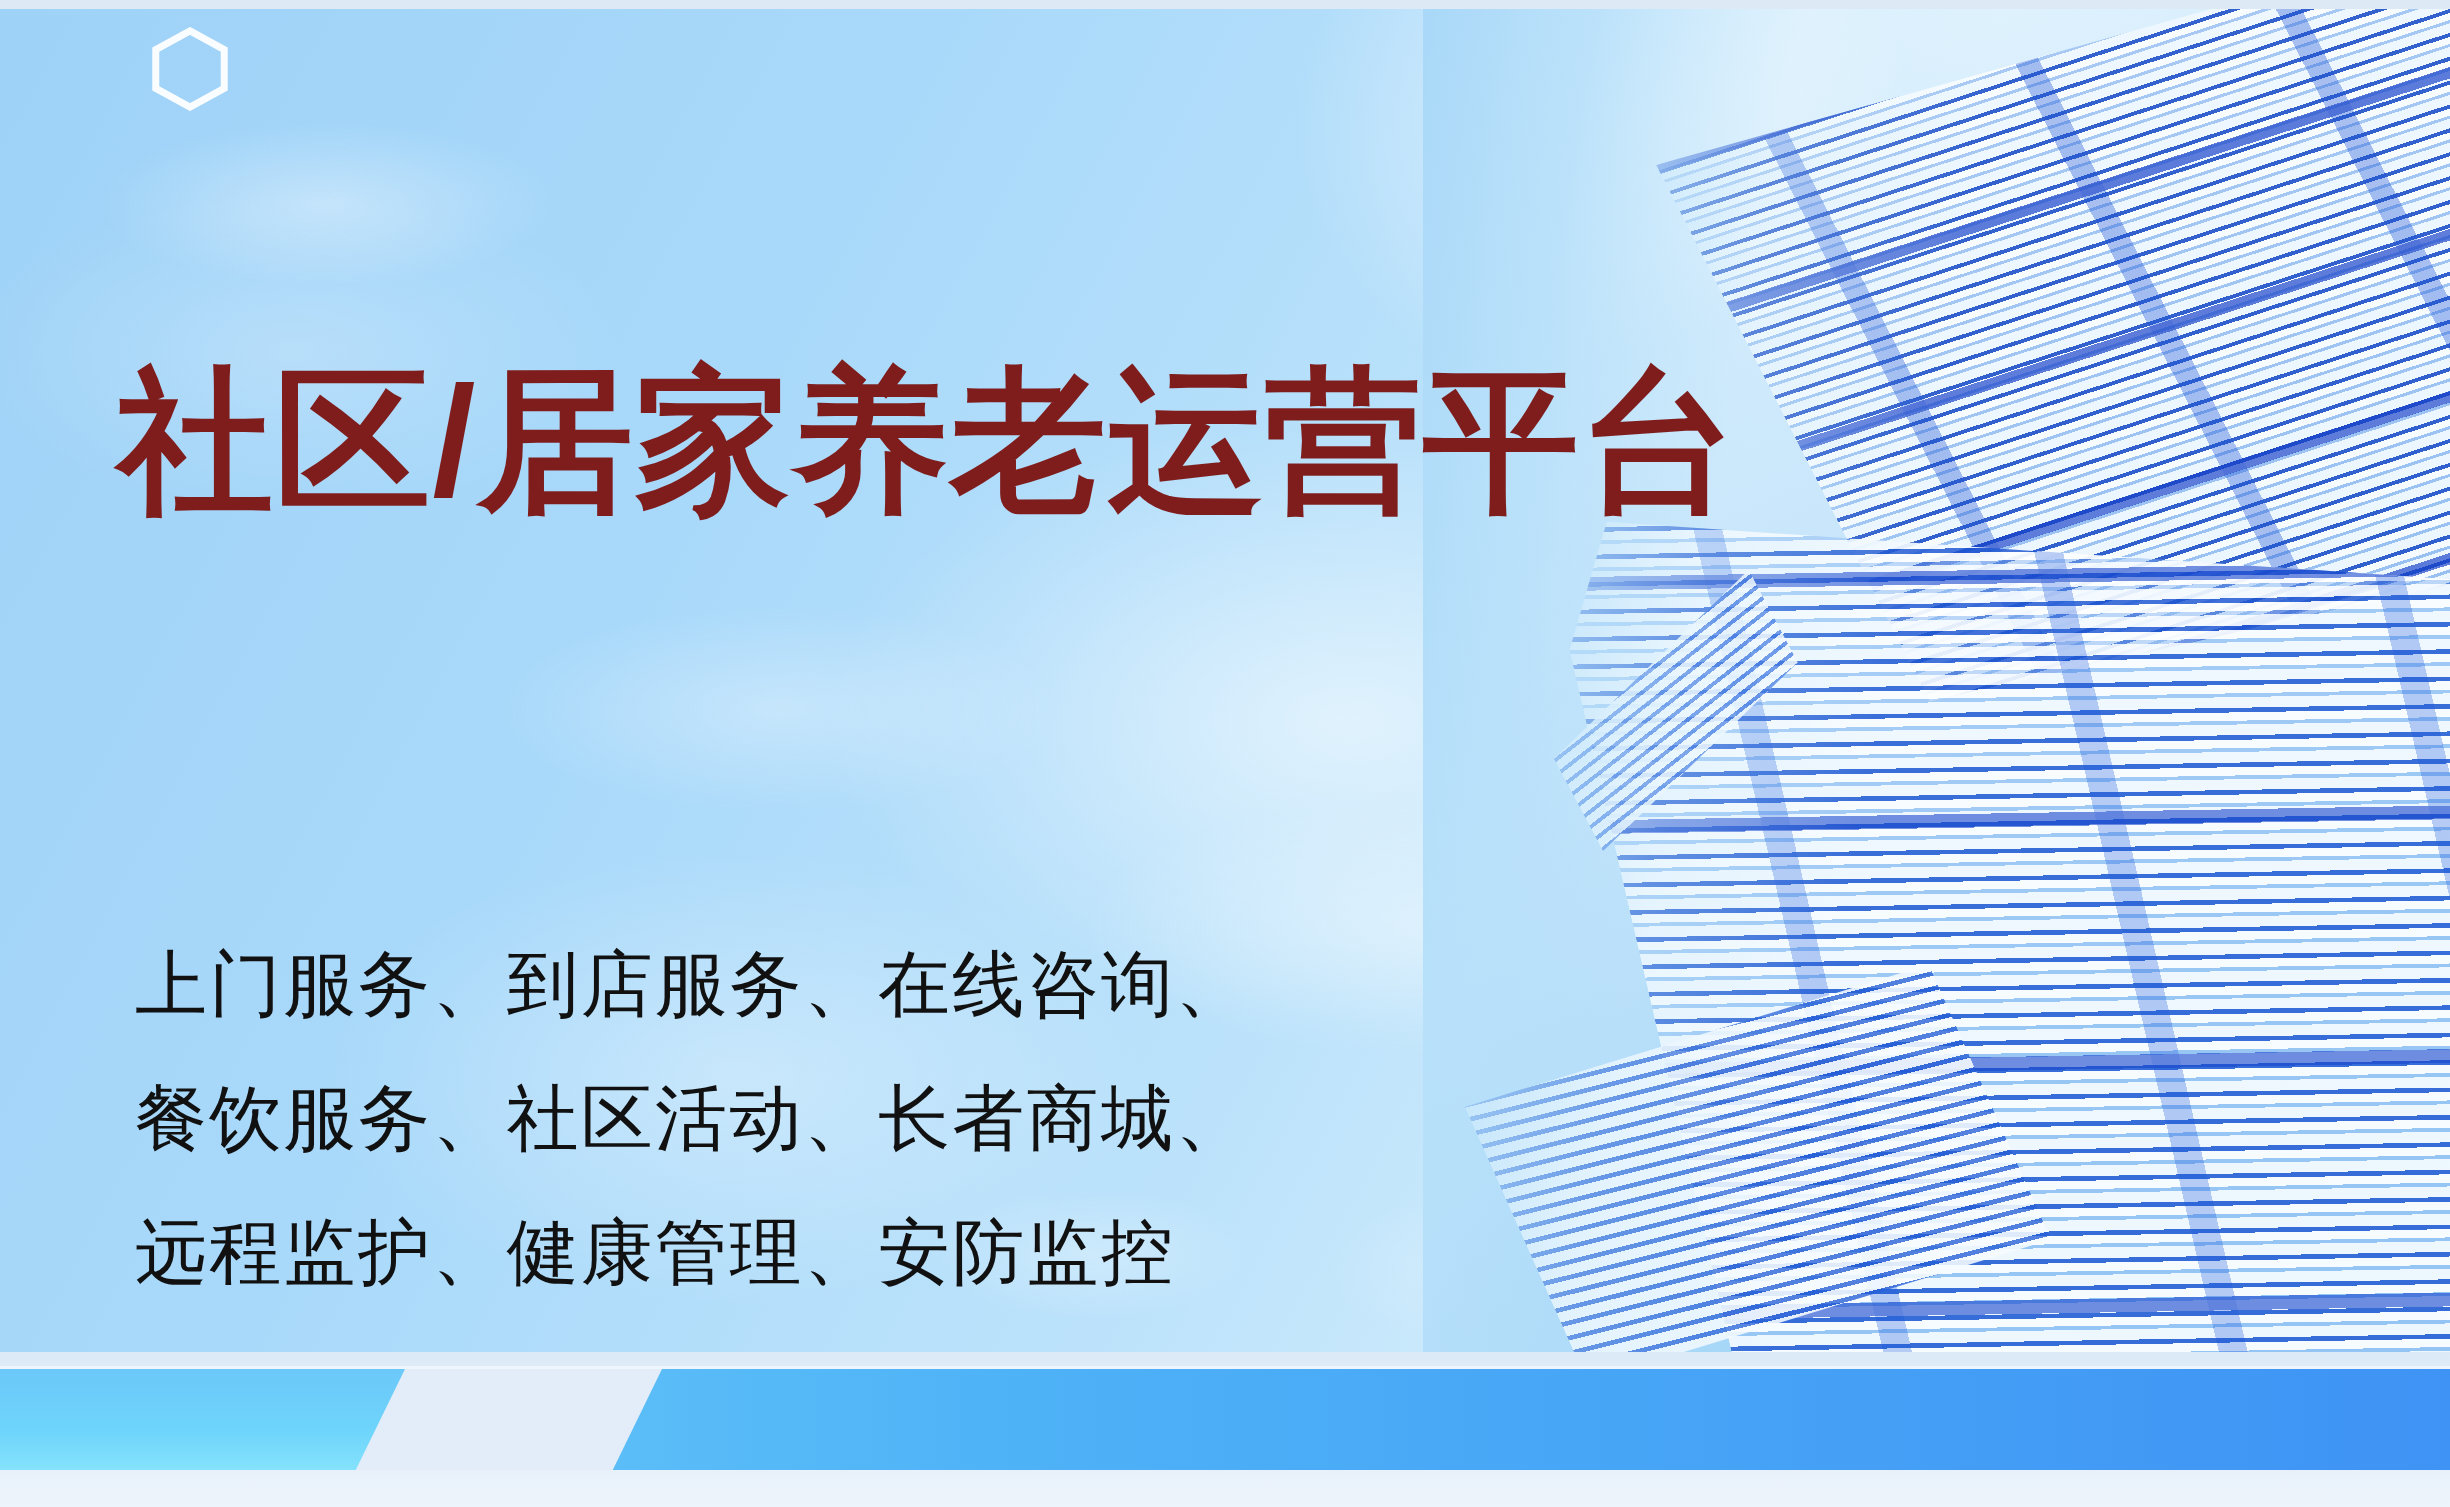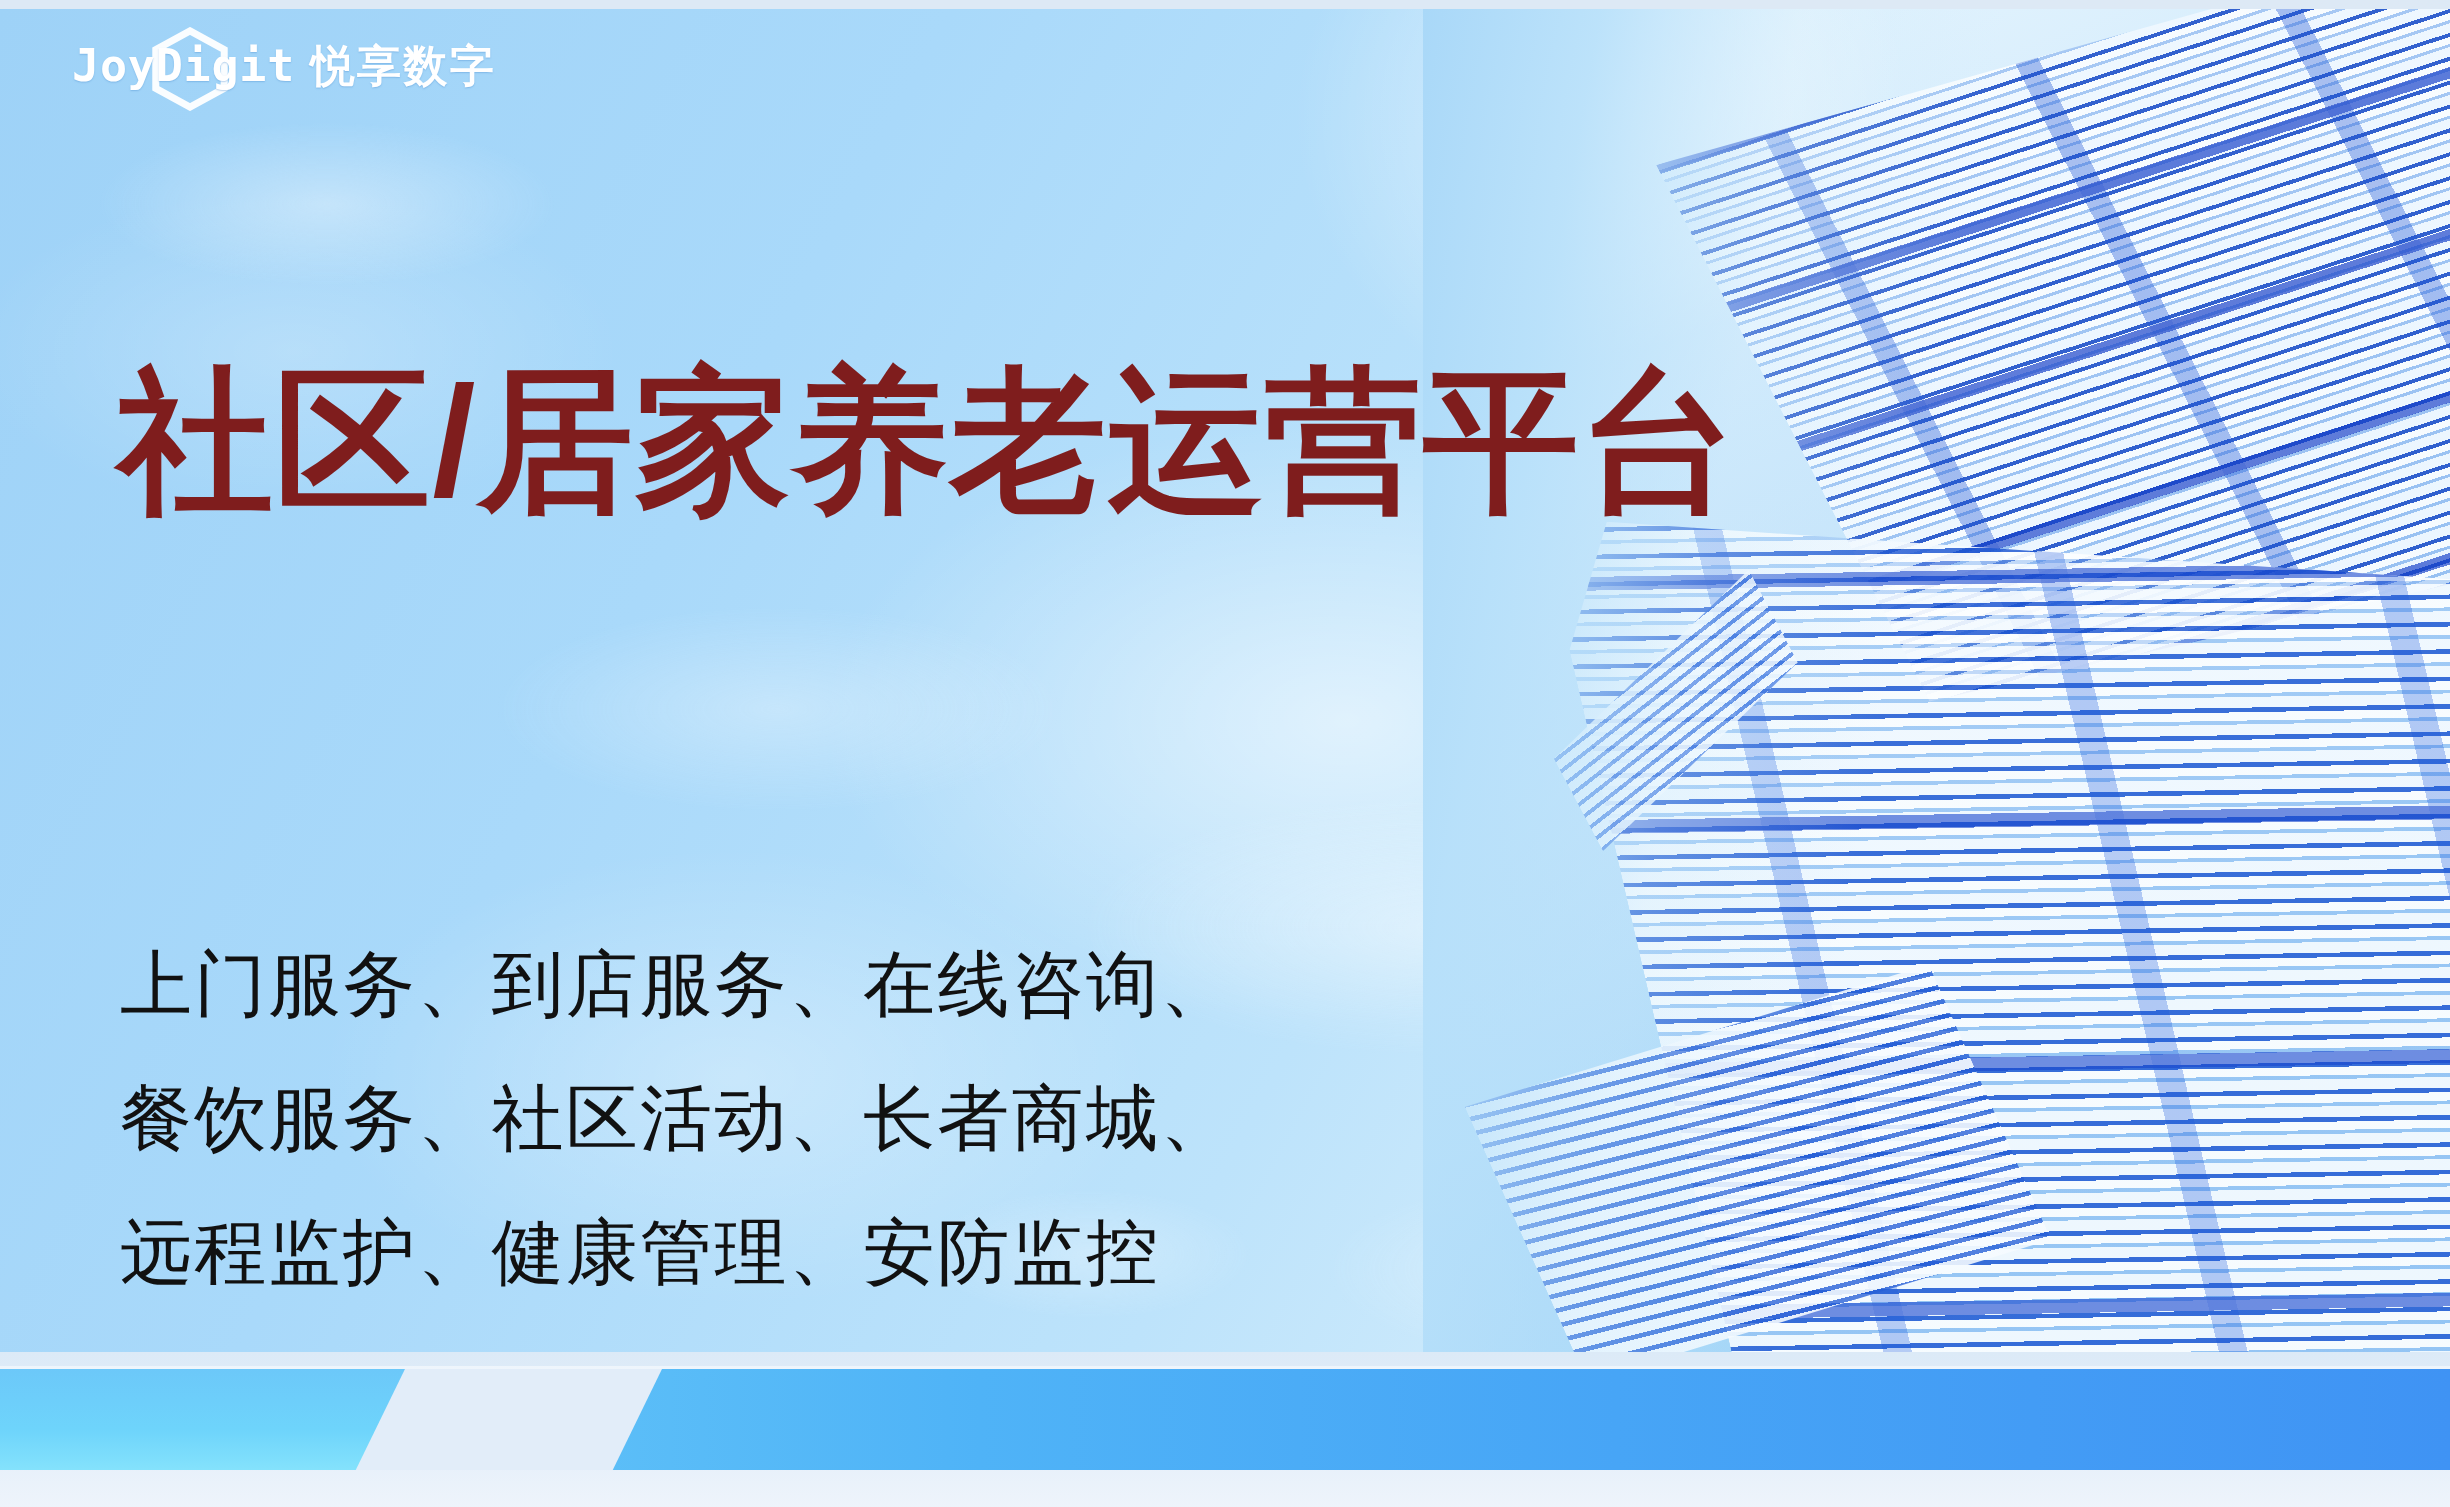--- a/index.html
+++ b/index.html
@@ -277,21 +277,21 @@
     font-weight: 700;
     color: #1557a0;
     letter-spacing: 4.7px;
     line-height: 1;
     white-space: nowrap;
   }
 
   
   .body-lines {
     position: absolute;
-    left: 120px; top: 918px;
+    left: 135px; top: 918px;
     z-index: 30;
   }
   .body-line {
     font-size: 72px;
     font-weight: 400;
     color: #111111;
     letter-spacing: 2.3px;
     line-height: 1.86;
     white-space: nowrap;
   }
@@ -360,24 +360,20 @@
     <div class="tower-base"></div>
     <div class="building-fade"></div>
   </div>
 
   <div class="logo">
     <span class="logo-hex">
       <svg width="84" height="84" viewBox="0 0 108 108" aria-hidden="true">
         <polygon points="54,5 98,29 98,79 54,103 10,79 10,29" fill="none" stroke="#ffffff" stroke-width="9" stroke-linejoin="miter" opacity="0.95"></polygon>
       </svg>
     </span>
-    <span class="logo-text">
-      <span class="logo-en">JoyDigit</span>
-      <span class="logo-cn">悦享数字</span>
-    </span>
   </div>
 
   <h1 class="title">社区/居家养老运营平台</h1>
 
 
   <div class="body-lines">
     <div class="body-line">上门服务、到店服务、在线咨询、</div>
     <div class="body-line">餐饮服务、社区活动、长者商城、</div>
     <div class="body-line">远程监护、健康管理、安防监控</div>
   </div>

